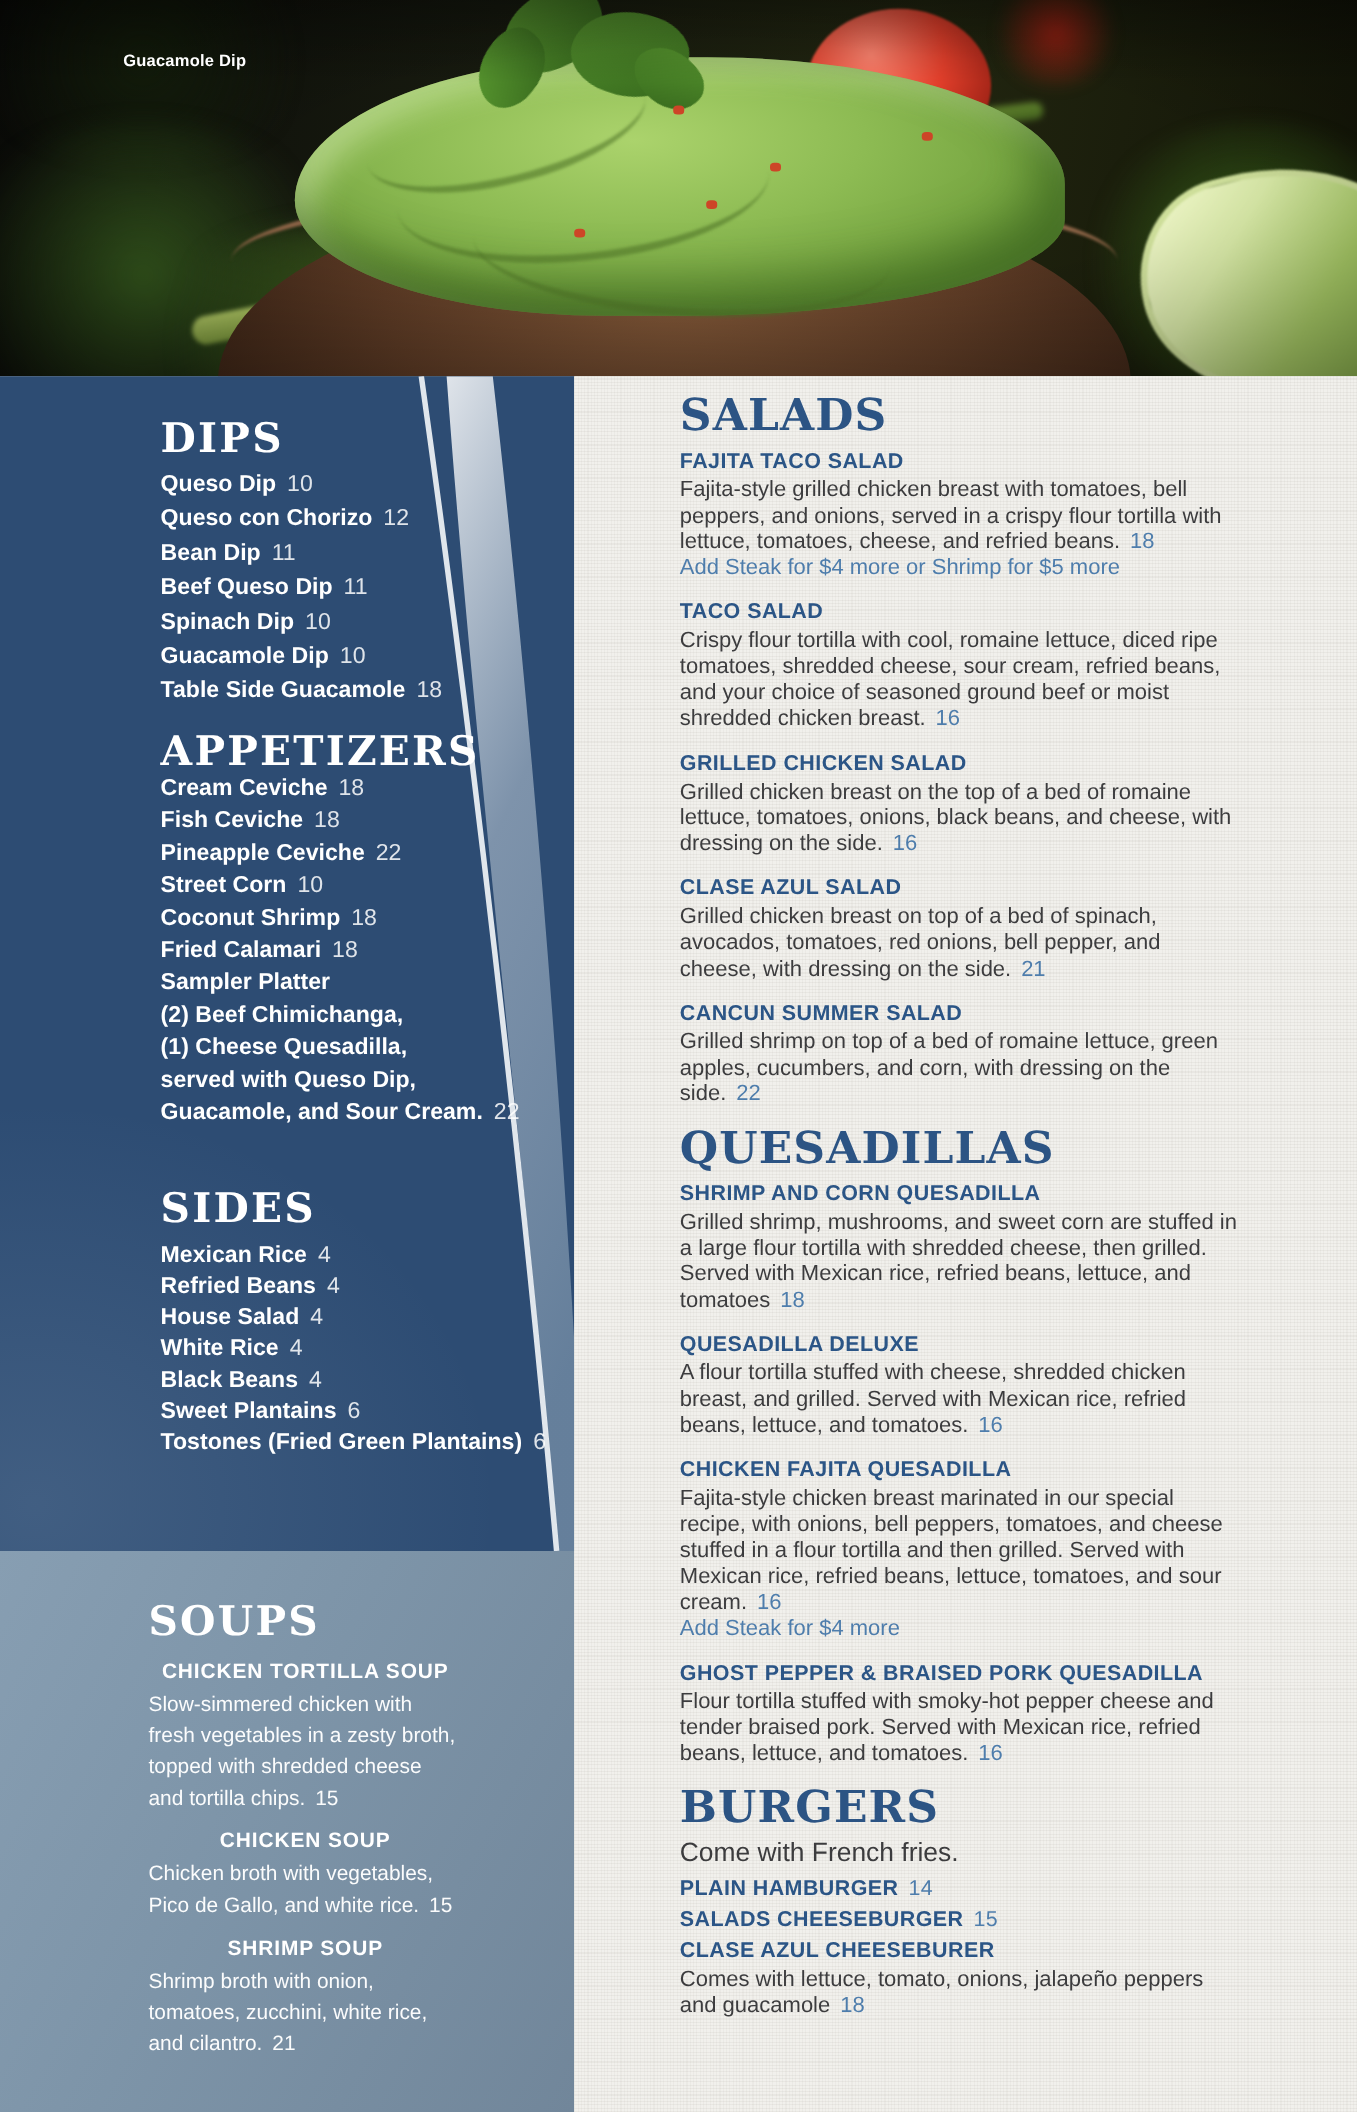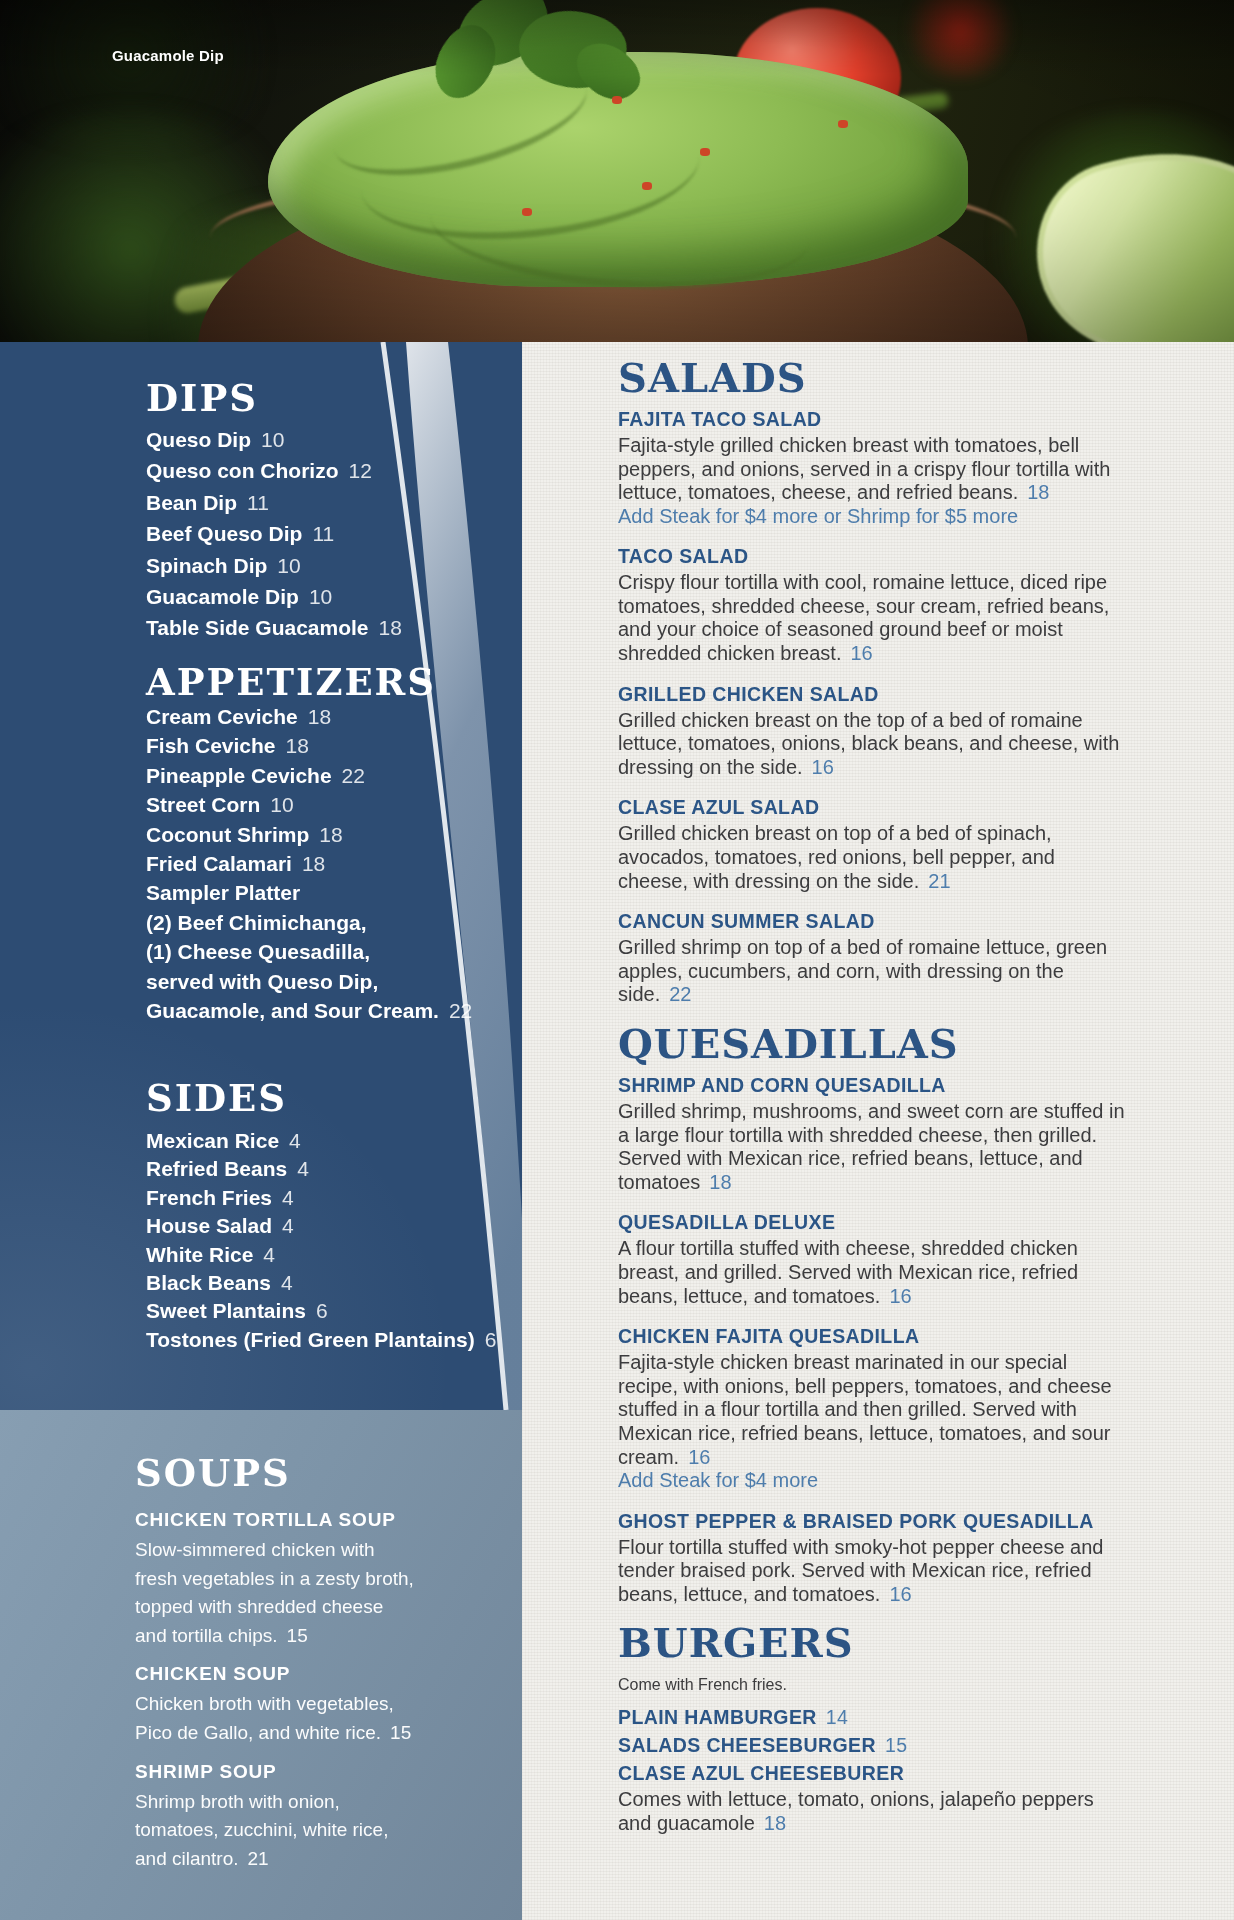--- a/index.html
+++ b/index.html
@@ -68,40 +68,40 @@
   .llist{list-style:none;margin:0;padding:0;font-size:21px;font-weight:bold;}
   .llist .pr{font-weight:400;color:rgba(255,255,255,.85);margin-left:10px;}
   .llist .pr:empty{display:none;}
   .list-dips{line-height:31.4px;}
   .list-apps{line-height:29.4px;}
   .list-sides{line-height:28.4px;}
 
   .soups-box{position:absolute;left:135px;top:1451px;width:285px;color:#fff;}
   .soups-box .lhead{margin-bottom:14px;}
   .soup-entry{margin-bottom:13px;}
-  .soup-name{font-size:19px;font-weight:bold;letter-spacing:.8px;margin-bottom:5px;}
+  .soup-name{font-size:19px;font-weight:bold;letter-spacing:.8px;margin-bottom:5px;text-align:center;}
   .soup-desc{font-size:19px;line-height:28.6px;color:rgba(255,255,255,.97);}
   .soup-desc .spr{margin-left:9px;}
 
   
   .panel-right{position:absolute;left:522px;top:342px;width:712px;height:1578px;
        background-color:#f1f0ec;
        background-image:repeating-linear-gradient(0deg,rgba(120,112,100,.07) 0 1px,rgba(0,0,0,0) 1px 3px),
                         repeating-linear-gradient(90deg,rgba(120,112,100,.05) 0 1px,rgba(0,0,0,0) 1px 3px);
        box-sizing:border-box;padding:16px 64px 12px 96px;}
   .rhead{font-family:"DejaVu Serif",serif;font-weight:bold;font-size:40px;line-height:40px;
          letter-spacing:1px;color:#2c5484;margin-bottom:10px;}
   .entry{margin-bottom:17px;max-width:512px;}
   .e-name{font-size:19.5px;font-weight:bold;letter-spacing:.4px;color:#2b5586;
           line-height:22px;margin-bottom:4px;}
   .e-desc{font-size:20px;line-height:23.6px;color:#3c3c3e;}
   .price{color:#4e7dac;margin-left:9px;font-weight:400;}
   .e-note{font-size:20px;line-height:23.5px;color:#4e7dac;}
   .e-note:empty{display:none;}
-  .b-intro{font-size:16px;line-height:23.5px;color:#3c3c3e;margin-bottom:9px;}
+  .b-intro{font-size:24px;line-height:23.5px;color:#3c3c3e;margin-bottom:9px;}
   .b-item{font-size:19.5px;font-weight:bold;letter-spacing:.4px;color:#2b5586;
           line-height:22px;margin-bottom:6px;}
 </style>
 </head>
 <body>
 
 <div class="page">
 
   <div class="photo">
     <div class="leaf3"></div>
@@ -181,21 +181,20 @@
     </ul>
   </div>
 
   <div class="lsec" style="top:1076px">
     <div class="lhead">SIDES</div>
   </div>
   <div class="lsec" style="top:1127px">
     <ul class="llist list-sides">
       <li><span class="nm">Mexican Rice</span><span class="pr">4</span></li>
       <li><span class="nm">Refried Beans</span><span class="pr">4</span></li>
-      <li><span class="nm">French Fries</span><span class="pr">4</span></li>
       <li><span class="nm">House Salad</span><span class="pr">4</span></li>
       <li><span class="nm">White Rice</span><span class="pr">4</span></li>
       <li><span class="nm">Black Beans</span><span class="pr">4</span></li>
       <li><span class="nm">Sweet Plantains</span><span class="pr">6</span></li>
       <li><span class="nm">Tostones (Fried Green Plantains)</span><span class="pr">6</span></li>
     </ul>
   </div>
 
   <div class="panel-soups"></div>
   <div class="soups-box">

